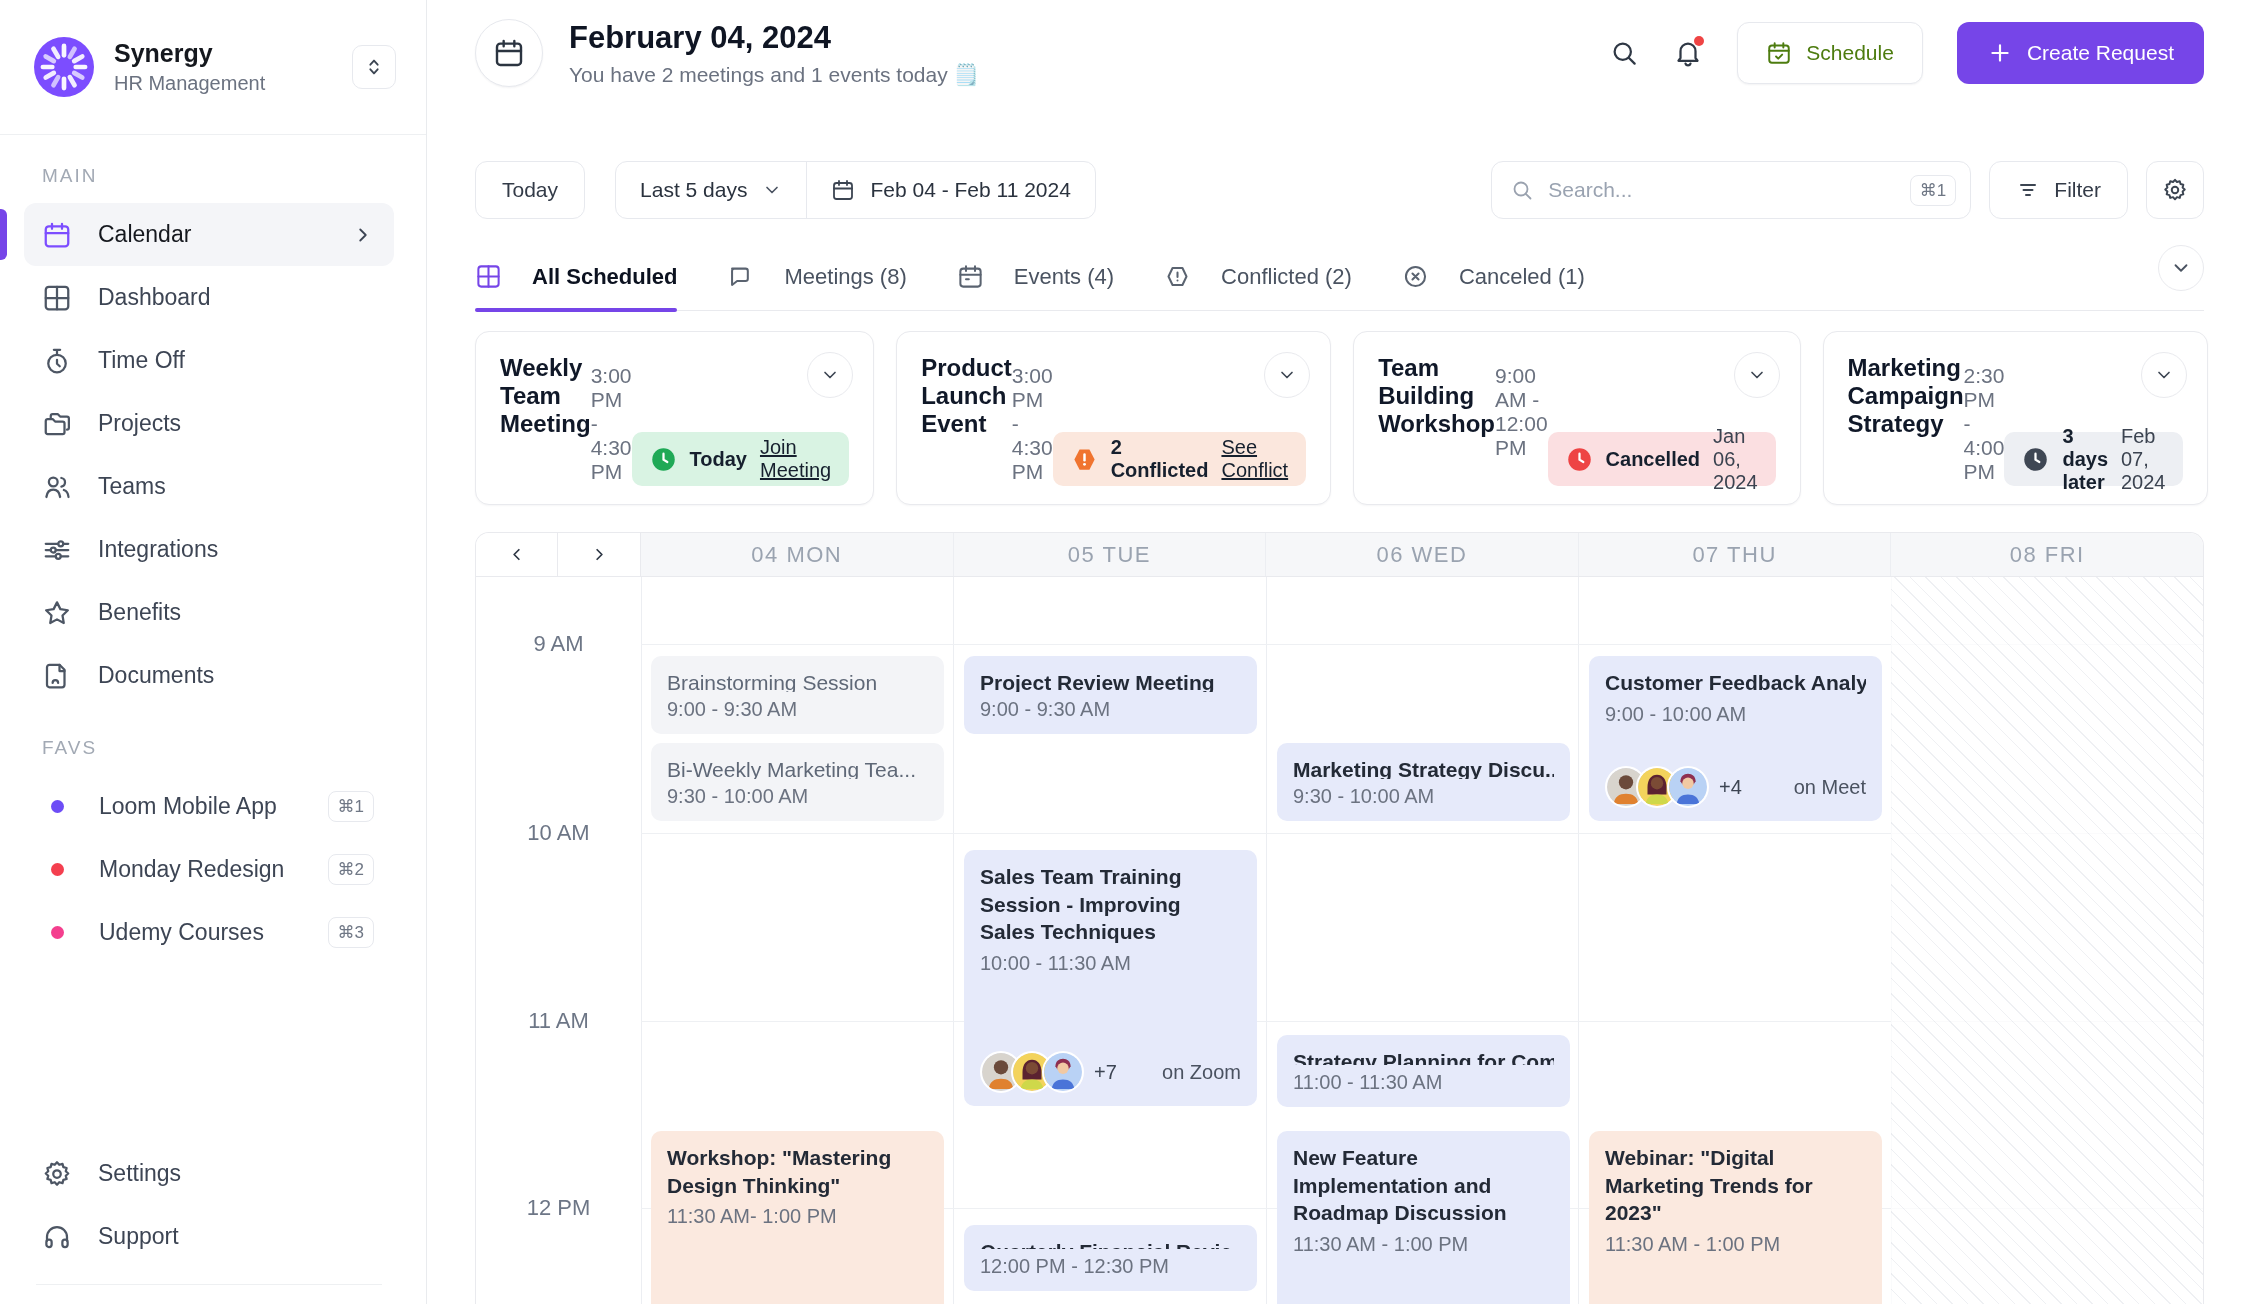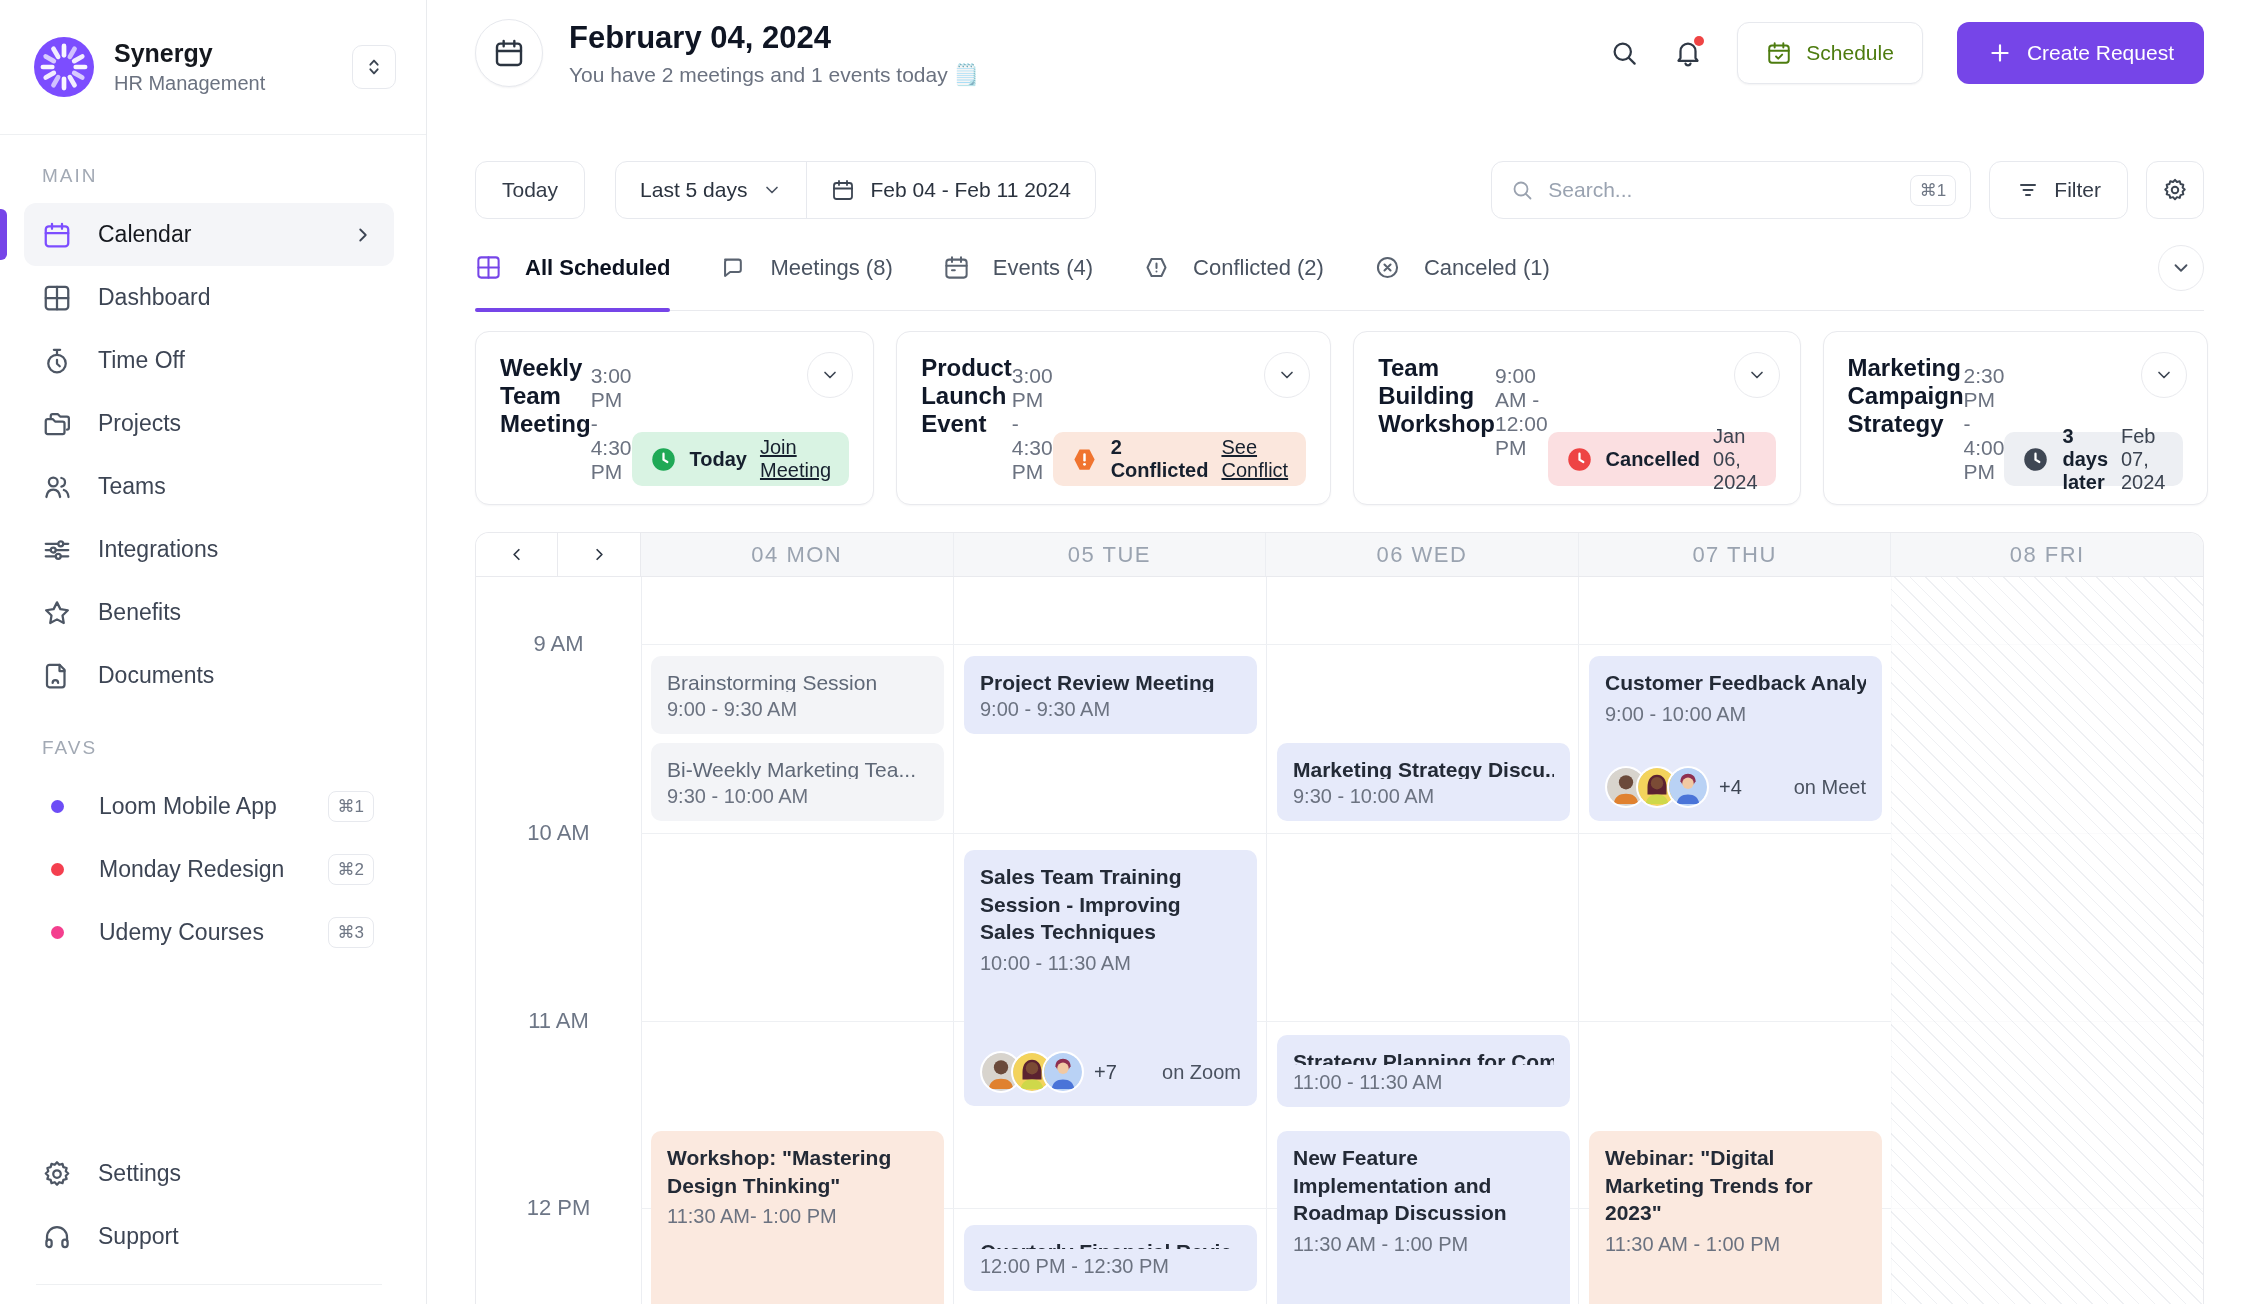--- a/index.html
+++ b/index.html
@@ -65,21 +65,21 @@
   .search-box .ic { width:24px; height:24px; color:#9aa2af; }
   .search-box input { flex:1; border:none; outline:none; font-size:21px; color:#374151; min-width:0;
                       font-family:"Liberation Sans",sans-serif; background:transparent; }
   .search-box input::placeholder { color:#9aa3b1; }
   .sq-btn { width:58px; height:58px; border:1px solid #e7e9ee; border-radius:12px; background:#fff;
             display:grid; place-items:center; color:#3c4552; cursor:pointer; }
   .sq-btn .ic { width:26px; height:26px; }
 
   .tabs { position:absolute; top:245px; left:48px; right:52px; height:66px; border-bottom:1px solid #e9eaee;
           display:flex; gap:50px; }
-  .tab { display:flex; align-items:center; gap:23px; font-size:22px; color:#4a5361; cursor:pointer;
+  .tab { display:flex; align-items:flex-end; gap:30px; font-size:22px; color:#4a5361; cursor:pointer;
          position:relative; padding-bottom:20px; }
   .tab .ic { width:27px; height:27px; color:#5a6370; }
   .tab.active { color:#0c1220; font-weight:700; }
   .tab.active .ic { color:#7645e8; }
   .tab.active::after { content:""; position:absolute; left:0; right:0; bottom:-2px; height:4px;
                        background:#7645e8; border-radius:3px; }
   .tab-caret { margin-left:auto; align-self:flex-start; width:46px; height:46px; border-radius:50%;
                border:1px solid #e9eaee; background:#fff; display:grid; place-items:center; color:#4a5361; cursor:pointer; }
   .tab-caret .ic { width:22px; height:22px; }
 

